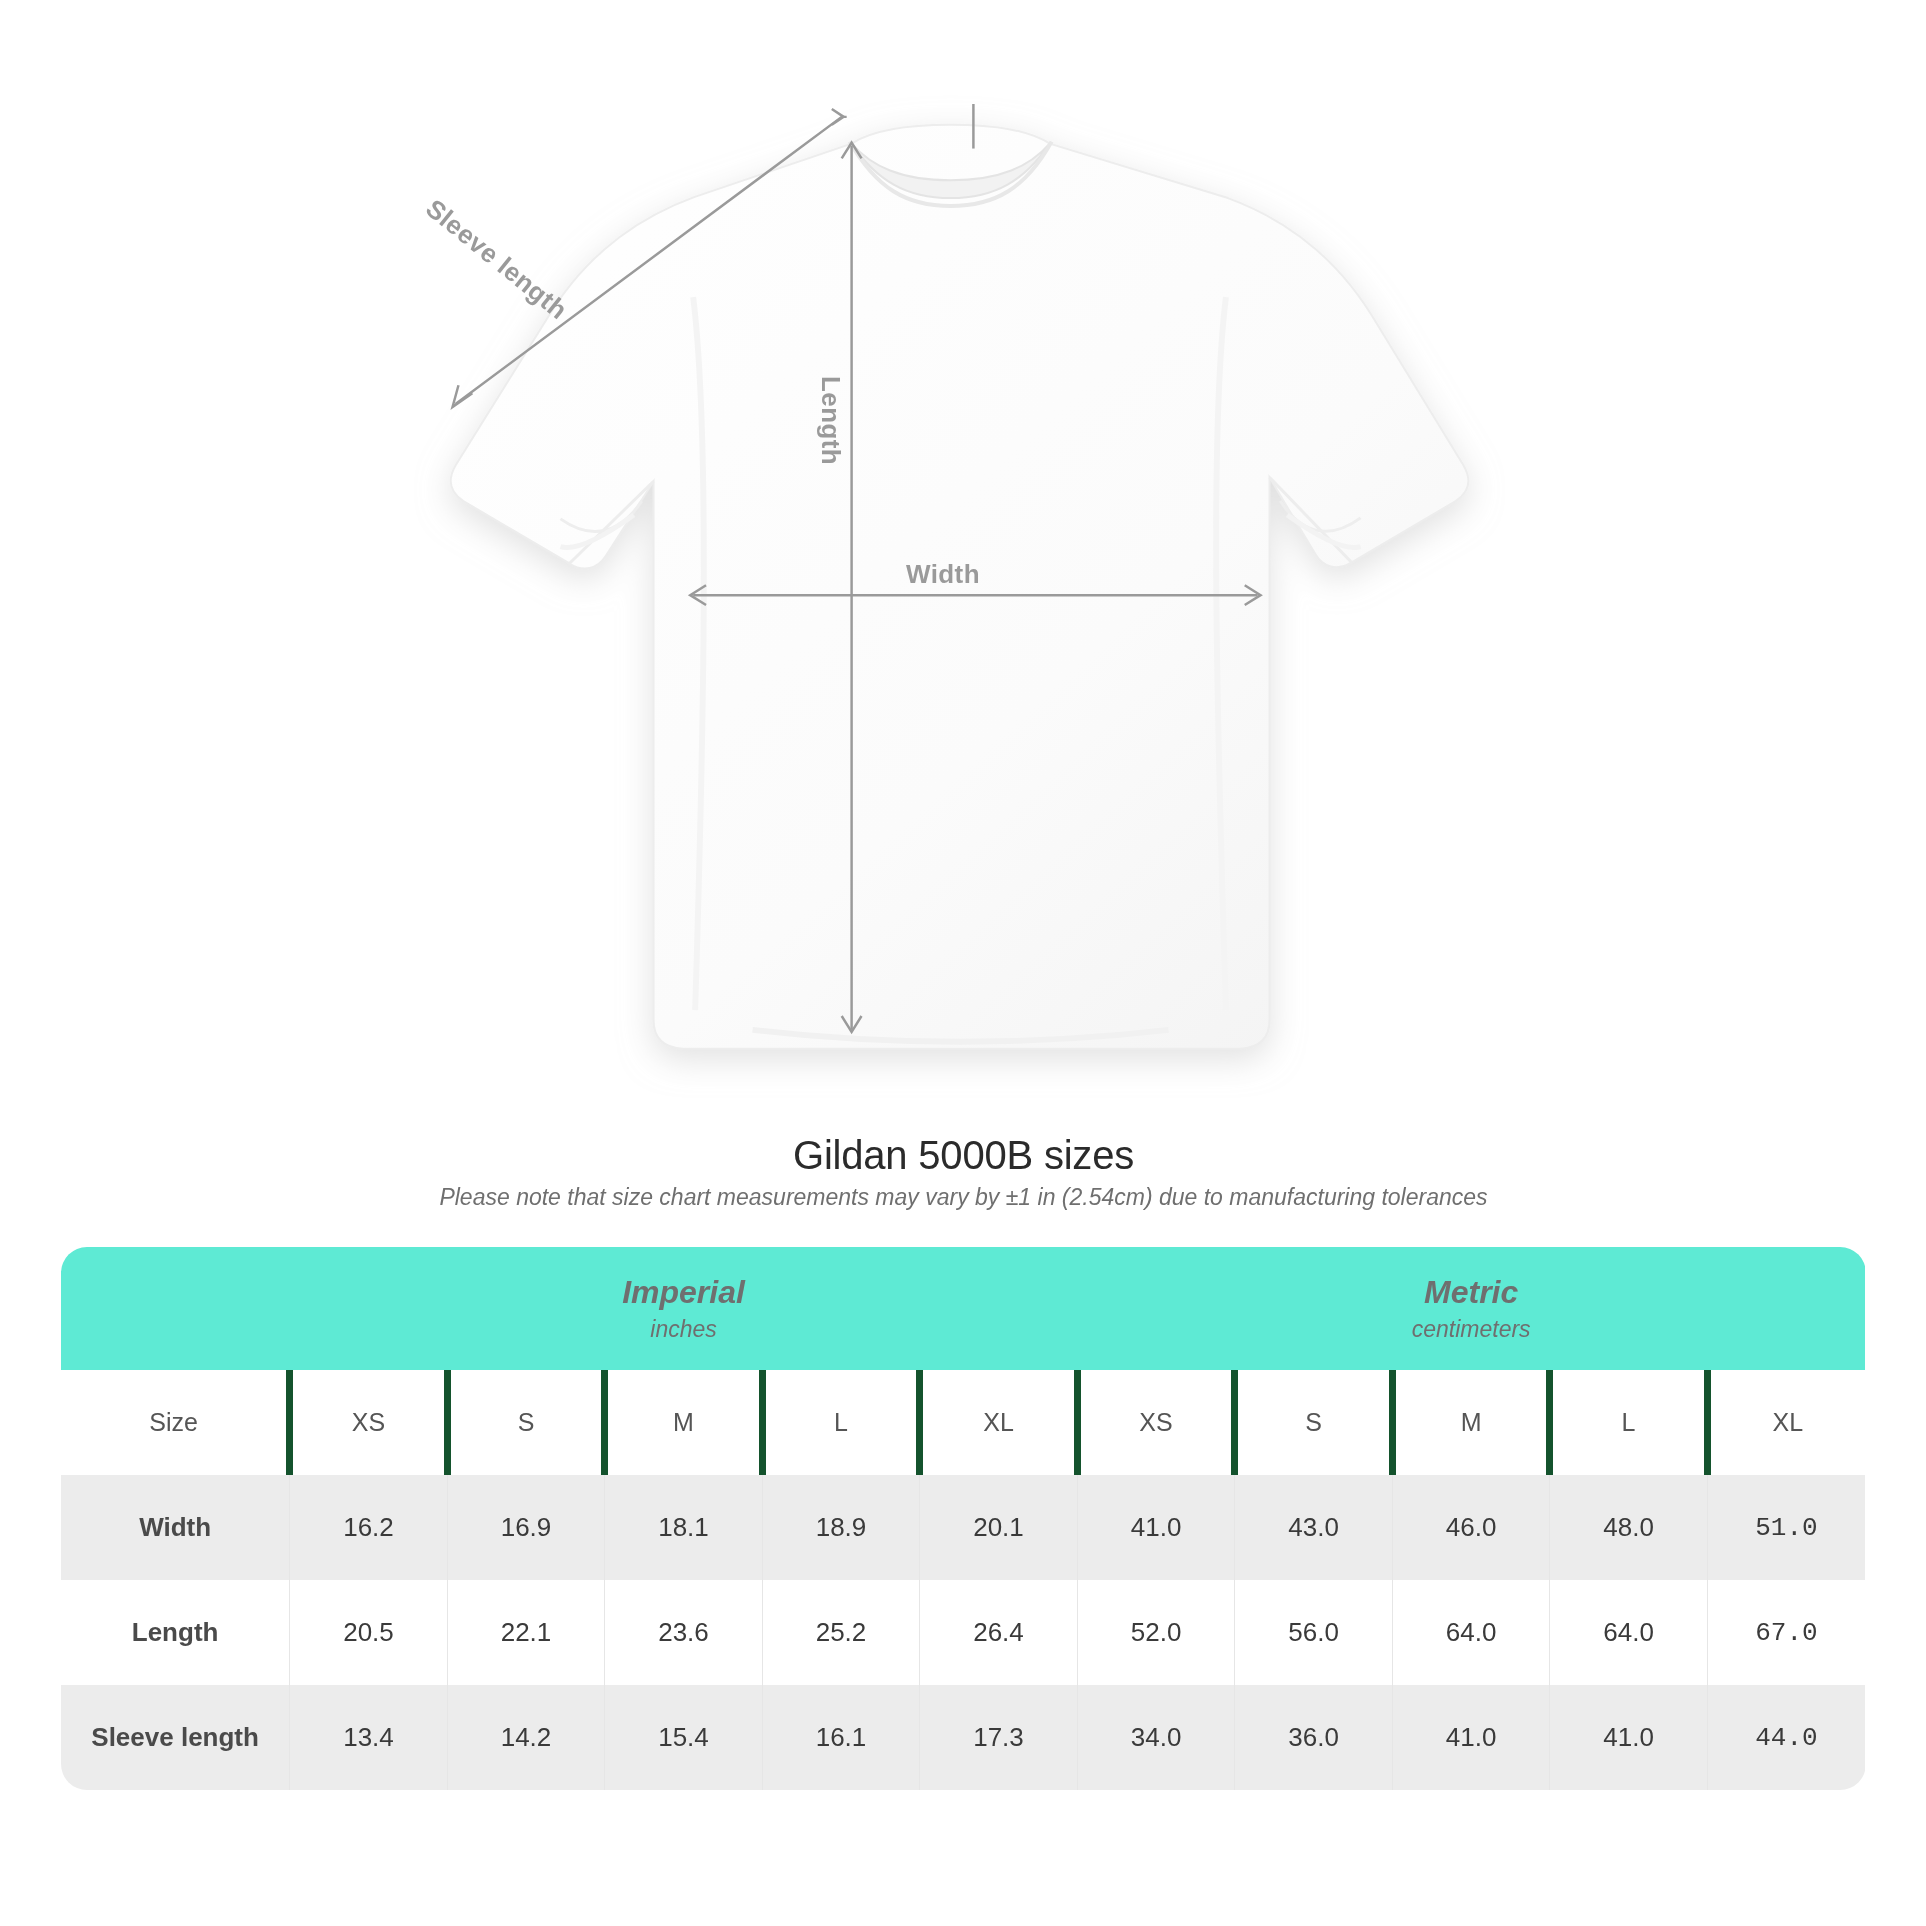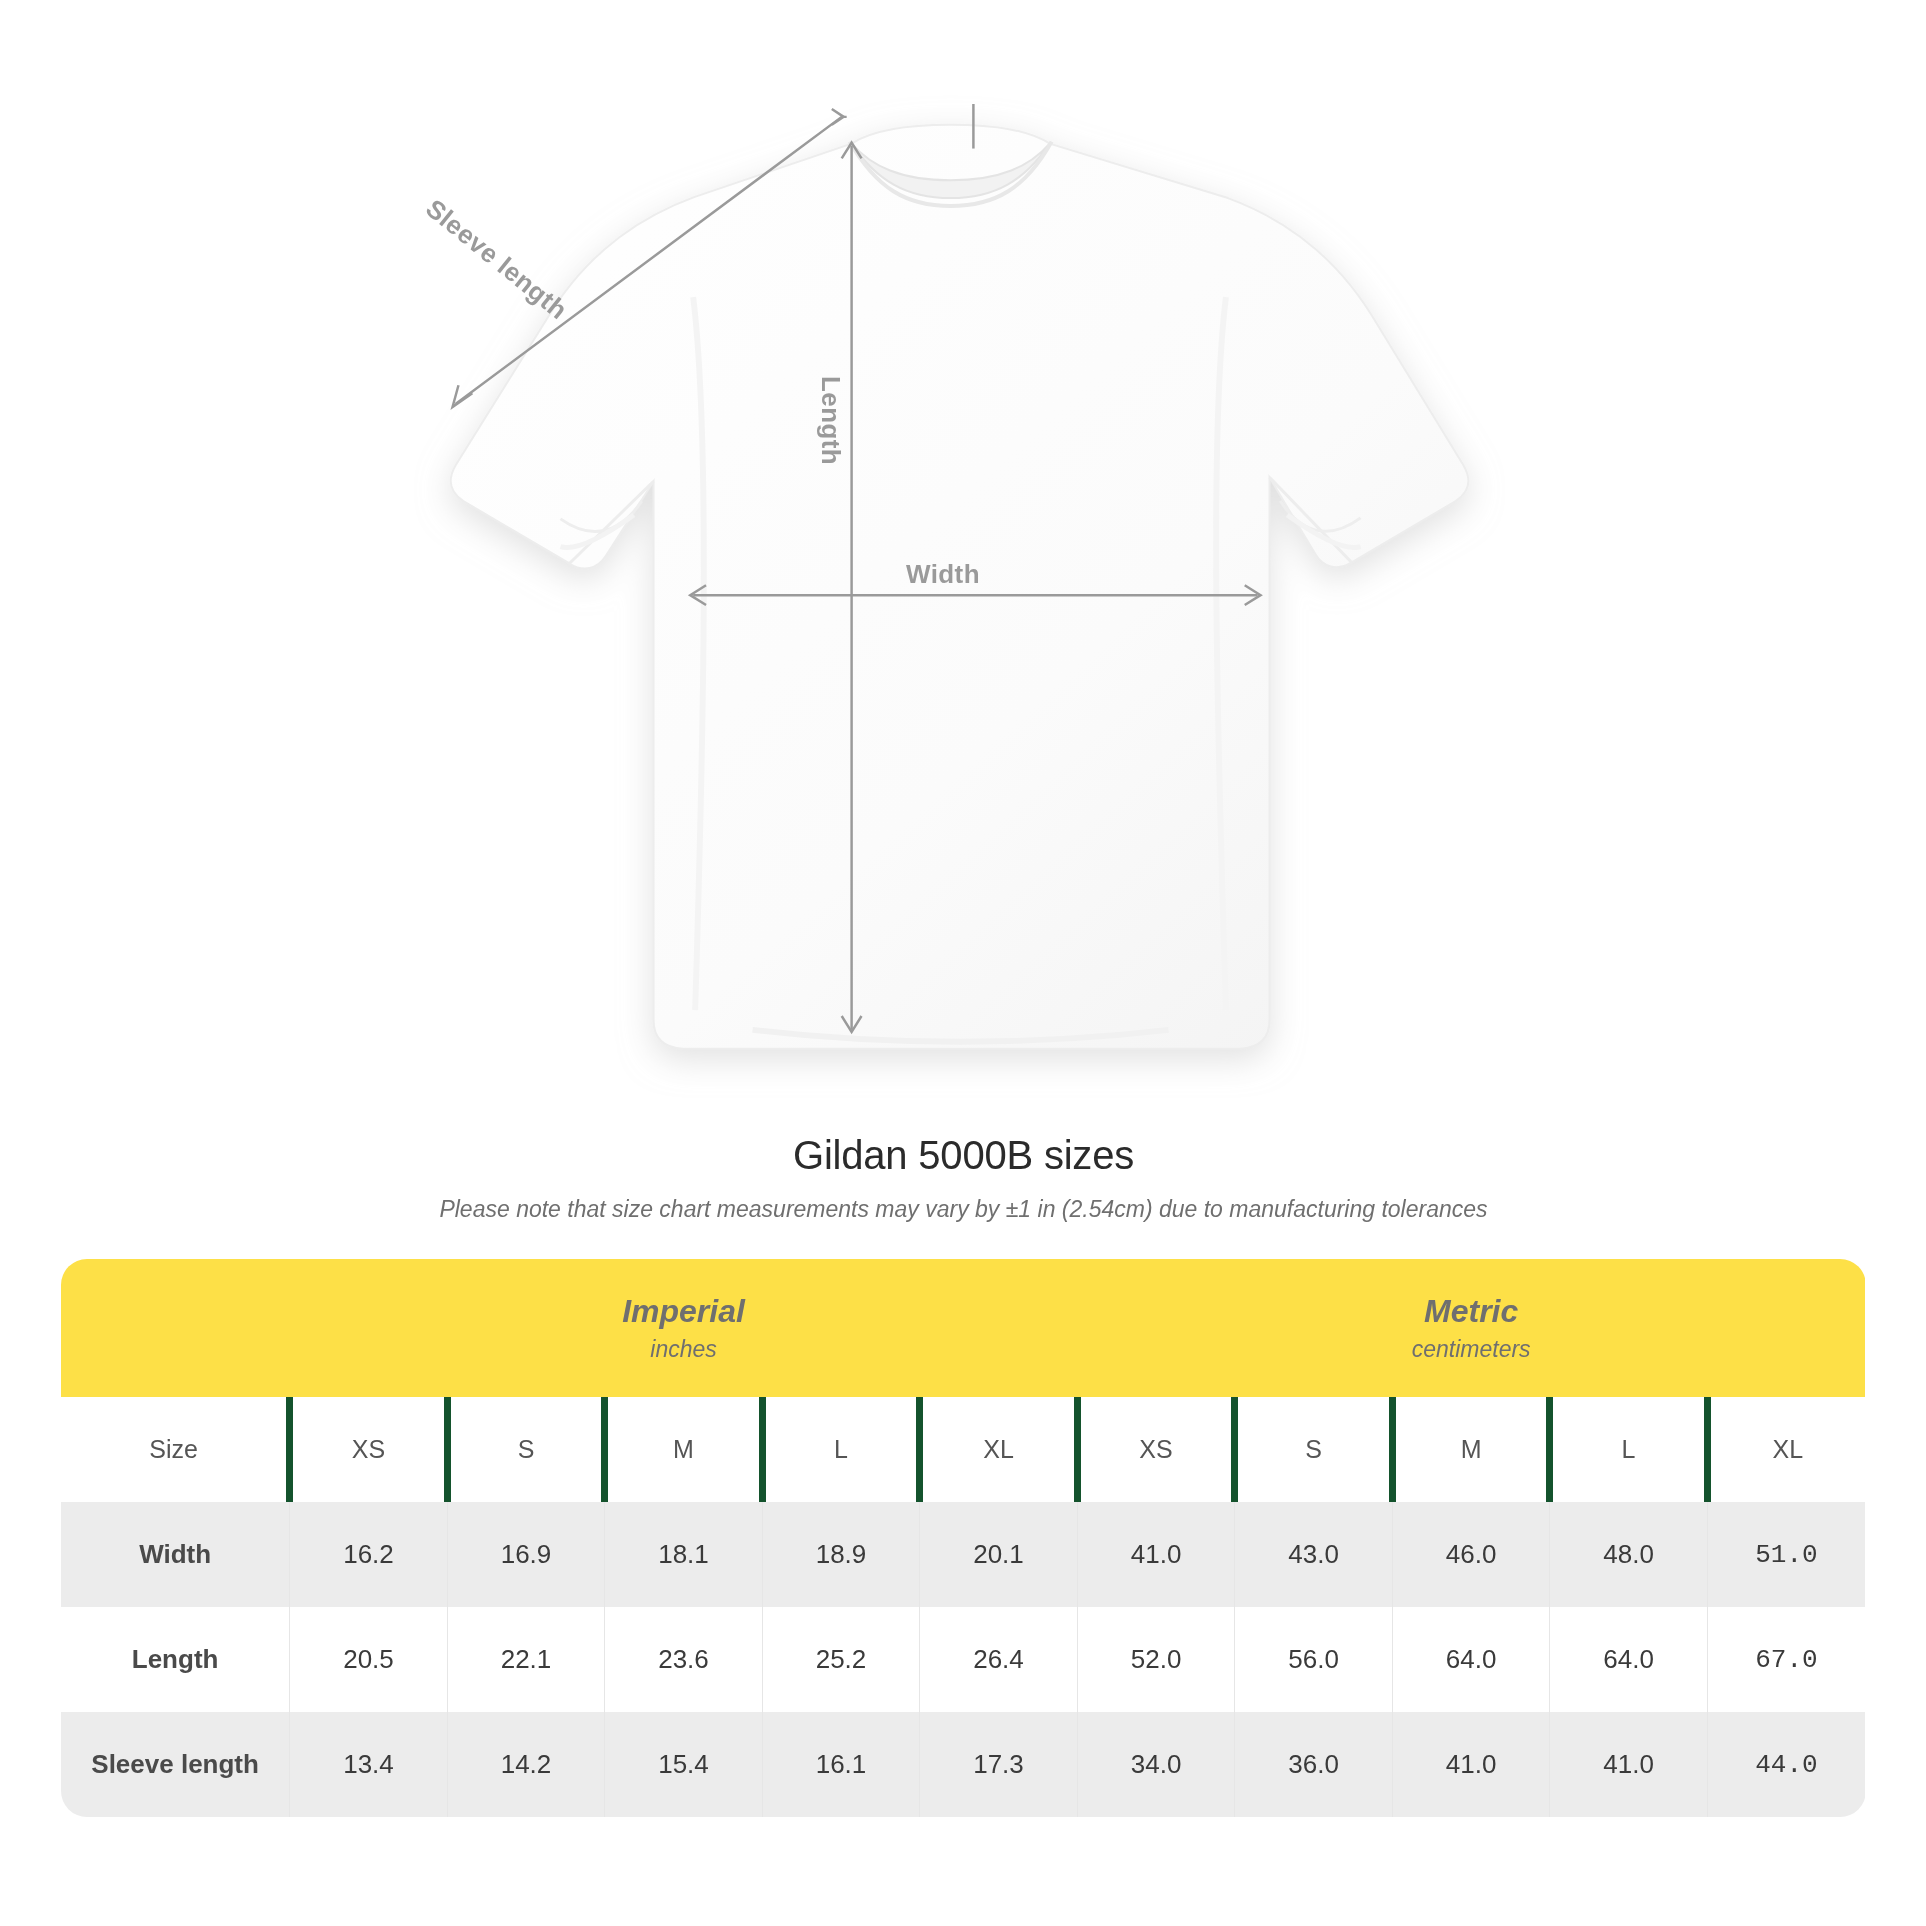--- a/index.html
+++ b/index.html
@@ -66,21 +66,21 @@
     text-align: center;
     margin-top: 14px;
   }
   .chart-title {
     font-size: 40px;
     font-weight: normal;
     color: #2b2b2b;
     letter-spacing: -0.2px;
   }
   .chart-note {
-    margin-top: 18px;
+    margin-top: 6px;
     font-size: 23px;
     font-style: italic;
     color: #6f6f6f;
   }
 
   
   .table-wrap {
     margin: 36px 61px 0 61px;
     border-radius: 26px;
     overflow: hidden;
@@ -89,22 +89,22 @@
     border-collapse: collapse;
     width: 1804px;
     table-layout: fixed;
   }
   table.size-table td, table.size-table th {
     text-align: center;
     vertical-align: middle;
     font-weight: normal;
   }
   .unit-header-row td {
-    background: #fde047;
-    height: 138px;
+    background: #5eead4;
+    height: 123px;
     padding: 0;
   }
   .unit-name {
     font-size: 32px;
     font-weight: bold;
     font-style: italic;
     color: #6f6f6f;
     line-height: 1.15;
   }
   .unit-sub {

